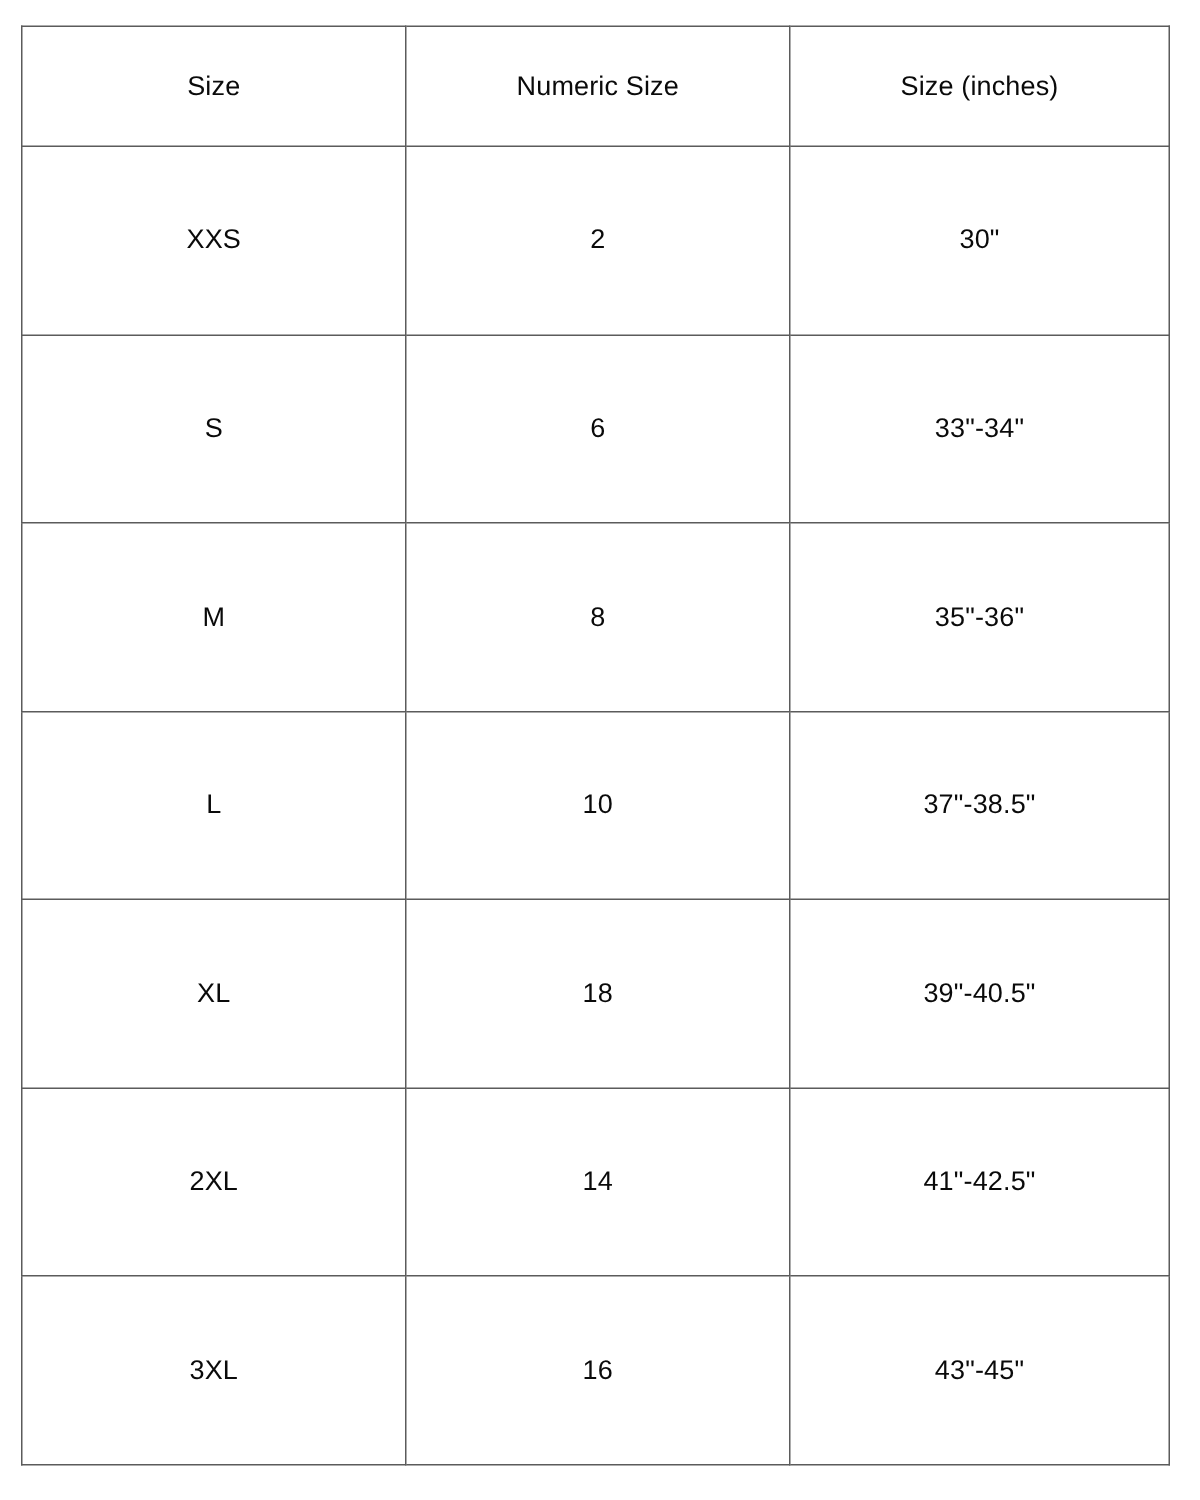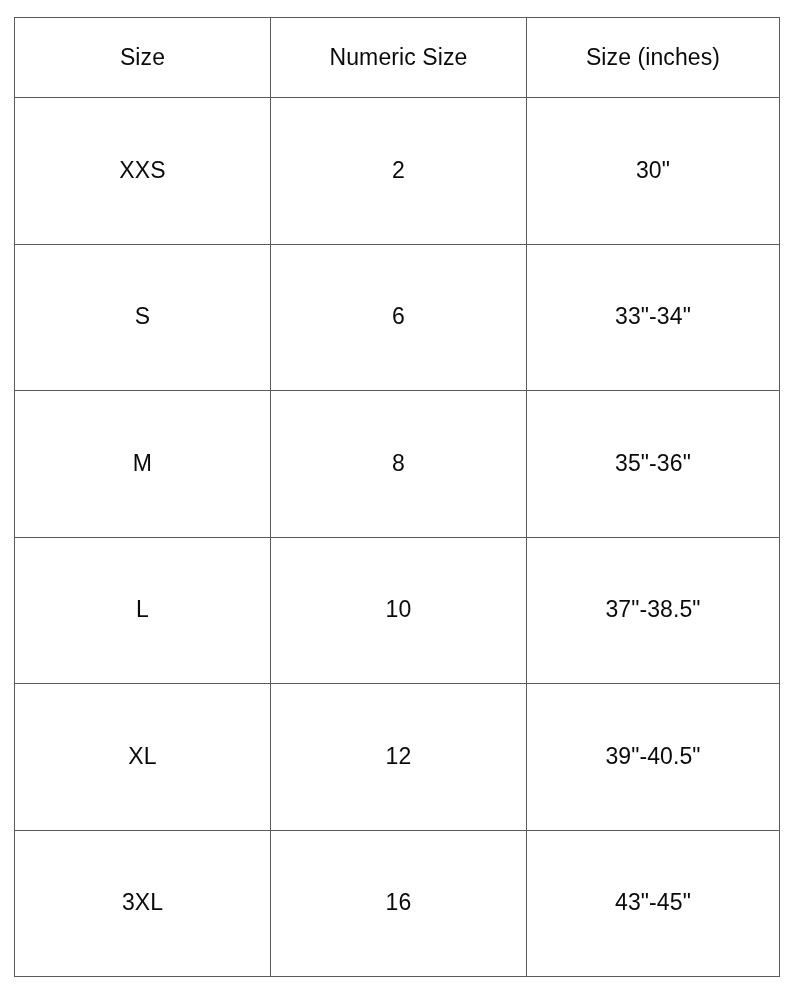--- a/index.html
+++ b/index.html
@@ -34,21 +34,21 @@
   table.size-chart col.col-numeric    { width: 256px; }
   table.size-chart col.col-chest      { width: 253px; }
 
   table.size-chart th,
   table.size-chart td {
     border: 1.5px solid #5b5b5b;
     text-align: center;
     vertical-align: middle;
     color: #0a0a0a;
     font-weight: 400;
-    font-size: 23px;
+    font-size: 18px;
     line-height: 1.2;
     letter-spacing: 0.1px;
     padding: 0;
     height: 80px;
     box-sizing: border-box;
   }
 
   table.size-chart th {
     font-weight: 400;
   }
@@ -86,22 +86,27 @@
         <td>8</td>
         <td>35"-36"</td>
       </tr>
       <tr>
         <td>L</td>
         <td>10</td>
         <td>37"-38.5"</td>
       </tr>
       <tr>
         <td>XL</td>
-        <td>12</td>
+        <td>18</td>
         <td>39"-40.5"</td>
+      </tr>
+      <tr>
+        <td>2XL</td>
+        <td>14</td>
+        <td>41"-42.5"</td>
       </tr>
       <tr>
         <td>3XL</td>
         <td>16</td>
         <td>43"-45"</td>
       </tr>
     </tbody>
   </table>
 </div>
 

